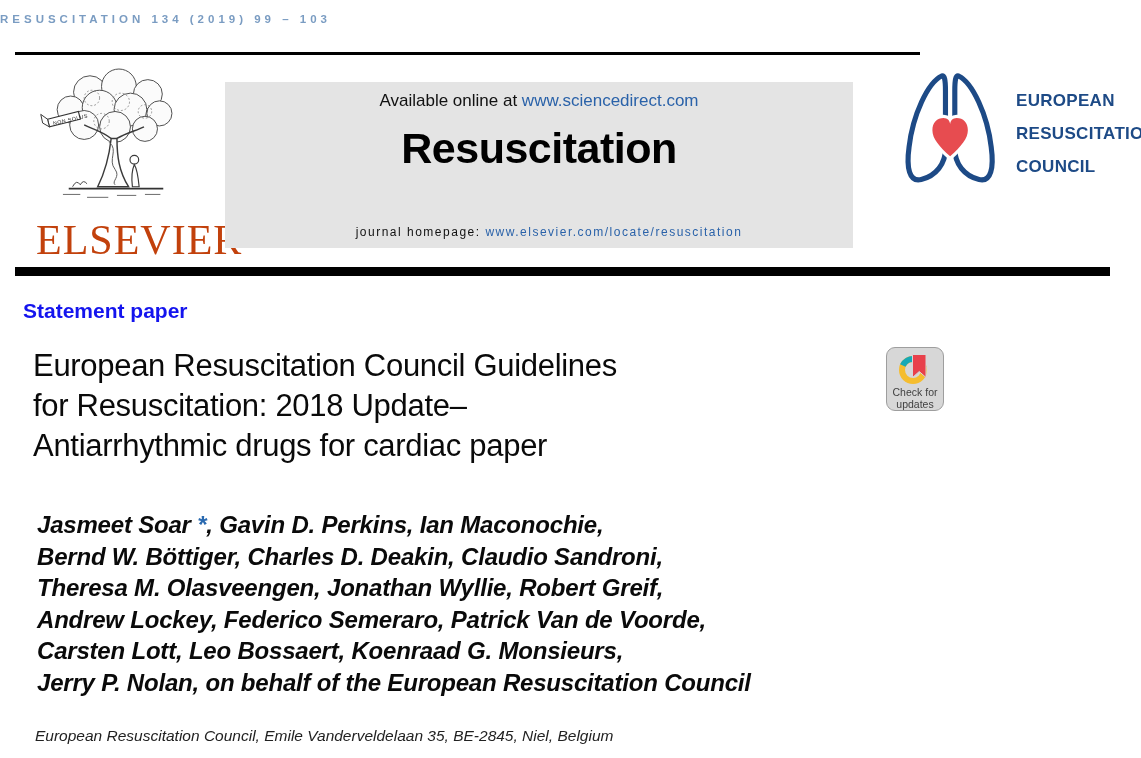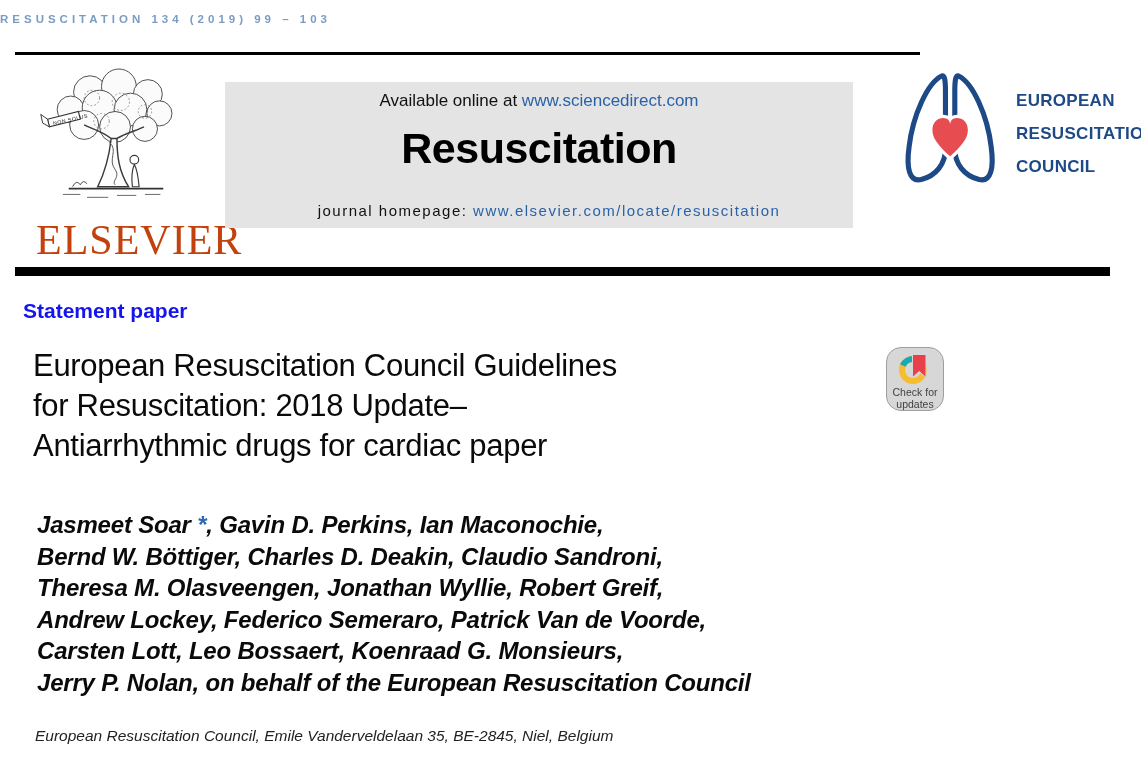--- a/index.html
+++ b/index.html
@@ -19,49 +19,49 @@
   
   .elsevier-block { position:absolute; left:30px; top:62px; width:180px; height:196px; }
   .elsevier-tree { display:block; margin-left:4px; }
   .elsevier-wordmark {
     font-family:"Liberation Serif", serif; font-size:42px; color:#c2410c;
     letter-spacing:1px; margin-top:2px; margin-left:6px; white-space:nowrap;
   }
 
   
   .sd-box {
-    position:absolute; left:225px; top:82px; width:628px; height:146px;
+    position:absolute; left:225px; top:82px; width:628px; height:166px;
     background:#e4e4e4; text-align:center;
   }
   .available-line { margin-top:9px; font-size:17px; color:#111; }
   .link { color:#2a62a9; }
   .journal-name { margin-top:13px; font-size:43px; font-weight:bold; color:#000; letter-spacing:-0.5px; }
   .homepage-line {
     position:absolute; bottom:9px; left:0; right:0;
-    font-size:15px; letter-spacing:1.5px; color:#111; white-space:nowrap;padding-left:20px;
+    font-size:12px; letter-spacing:1.5px; color:#111; white-space:nowrap;padding-left:20px;
   }
 
   
   .erc-block { position:absolute; left:896px; top:64px; display:flex; }
   .erc-text { margin-left:8px; margin-top:20px; font-size:17px; font-weight:bold;
     color:#1d4a86; letter-spacing:0.3px; line-height:33px; white-space:nowrap; }
 
   .thick-bar { position:absolute; left:15px; top:267px; width:1095px; height:9px; background:#000; }
 
   .section-label { position:absolute; left:23px; top:299px; font-size:21px; font-weight:bold; color:#1414ee; }
 
   .article-title {
     position:absolute; left:33px; top:346px; width:840px;
     font-size:31px; font-weight:normal; line-height:40px; color:#0a0a0a;
     letter-spacing:-0.3px;
   }
 
   .check-badge {
     position:absolute; left:886px; top:347px; width:58px; height:64px;
-    background:#d7d7d7; border:1.5px solid #9e9e9e; border-radius:15px;
+    background:#d7d7d7; border:1.5px solid #9e9e9e; border-radius:9px;
     text-align:center; cursor:pointer;
   }
   .check-badge svg { display:block; margin:3px auto 0; }
   .check-badge .badge-text { font-size:10.5px; color:#3f3f3f; line-height:11.5px; }
 
   .authors {
     position:absolute; left:37px; top:509px; width:860px;
     font-size:24px; font-weight:bold; font-style:italic;
     line-height:31.5px; color:#0a0a0a; letter-spacing:-0.2px;
   }

